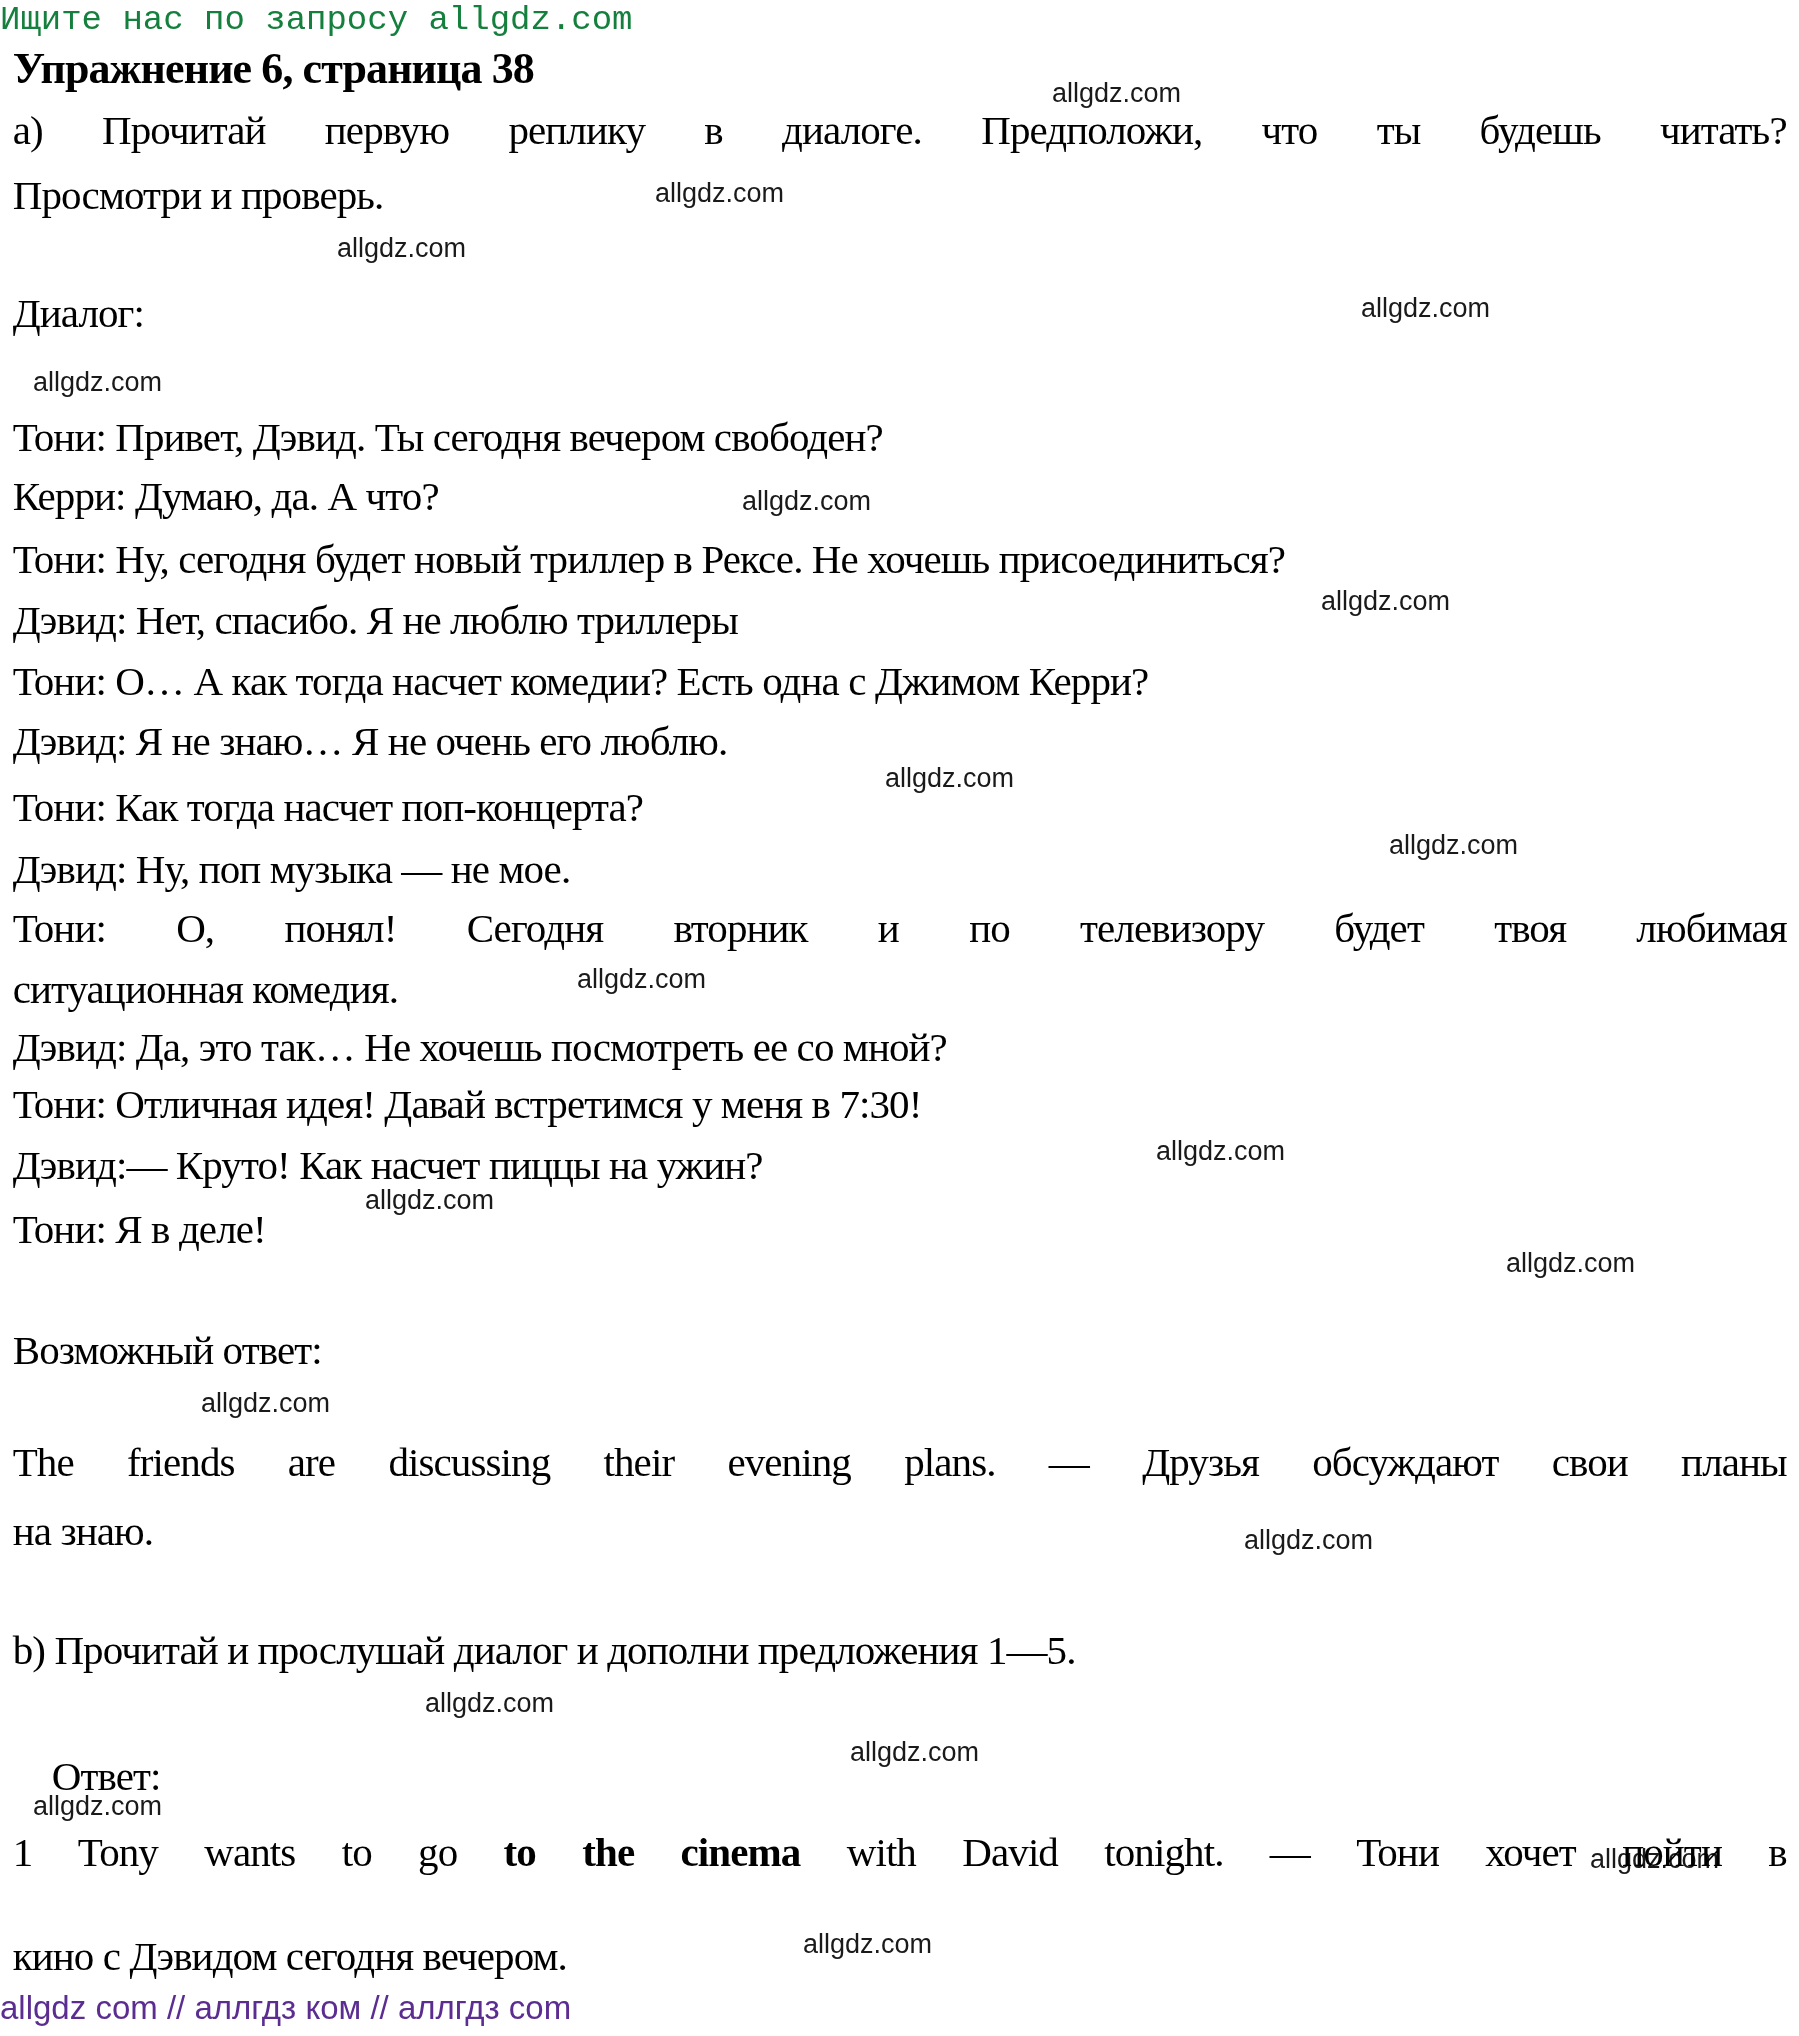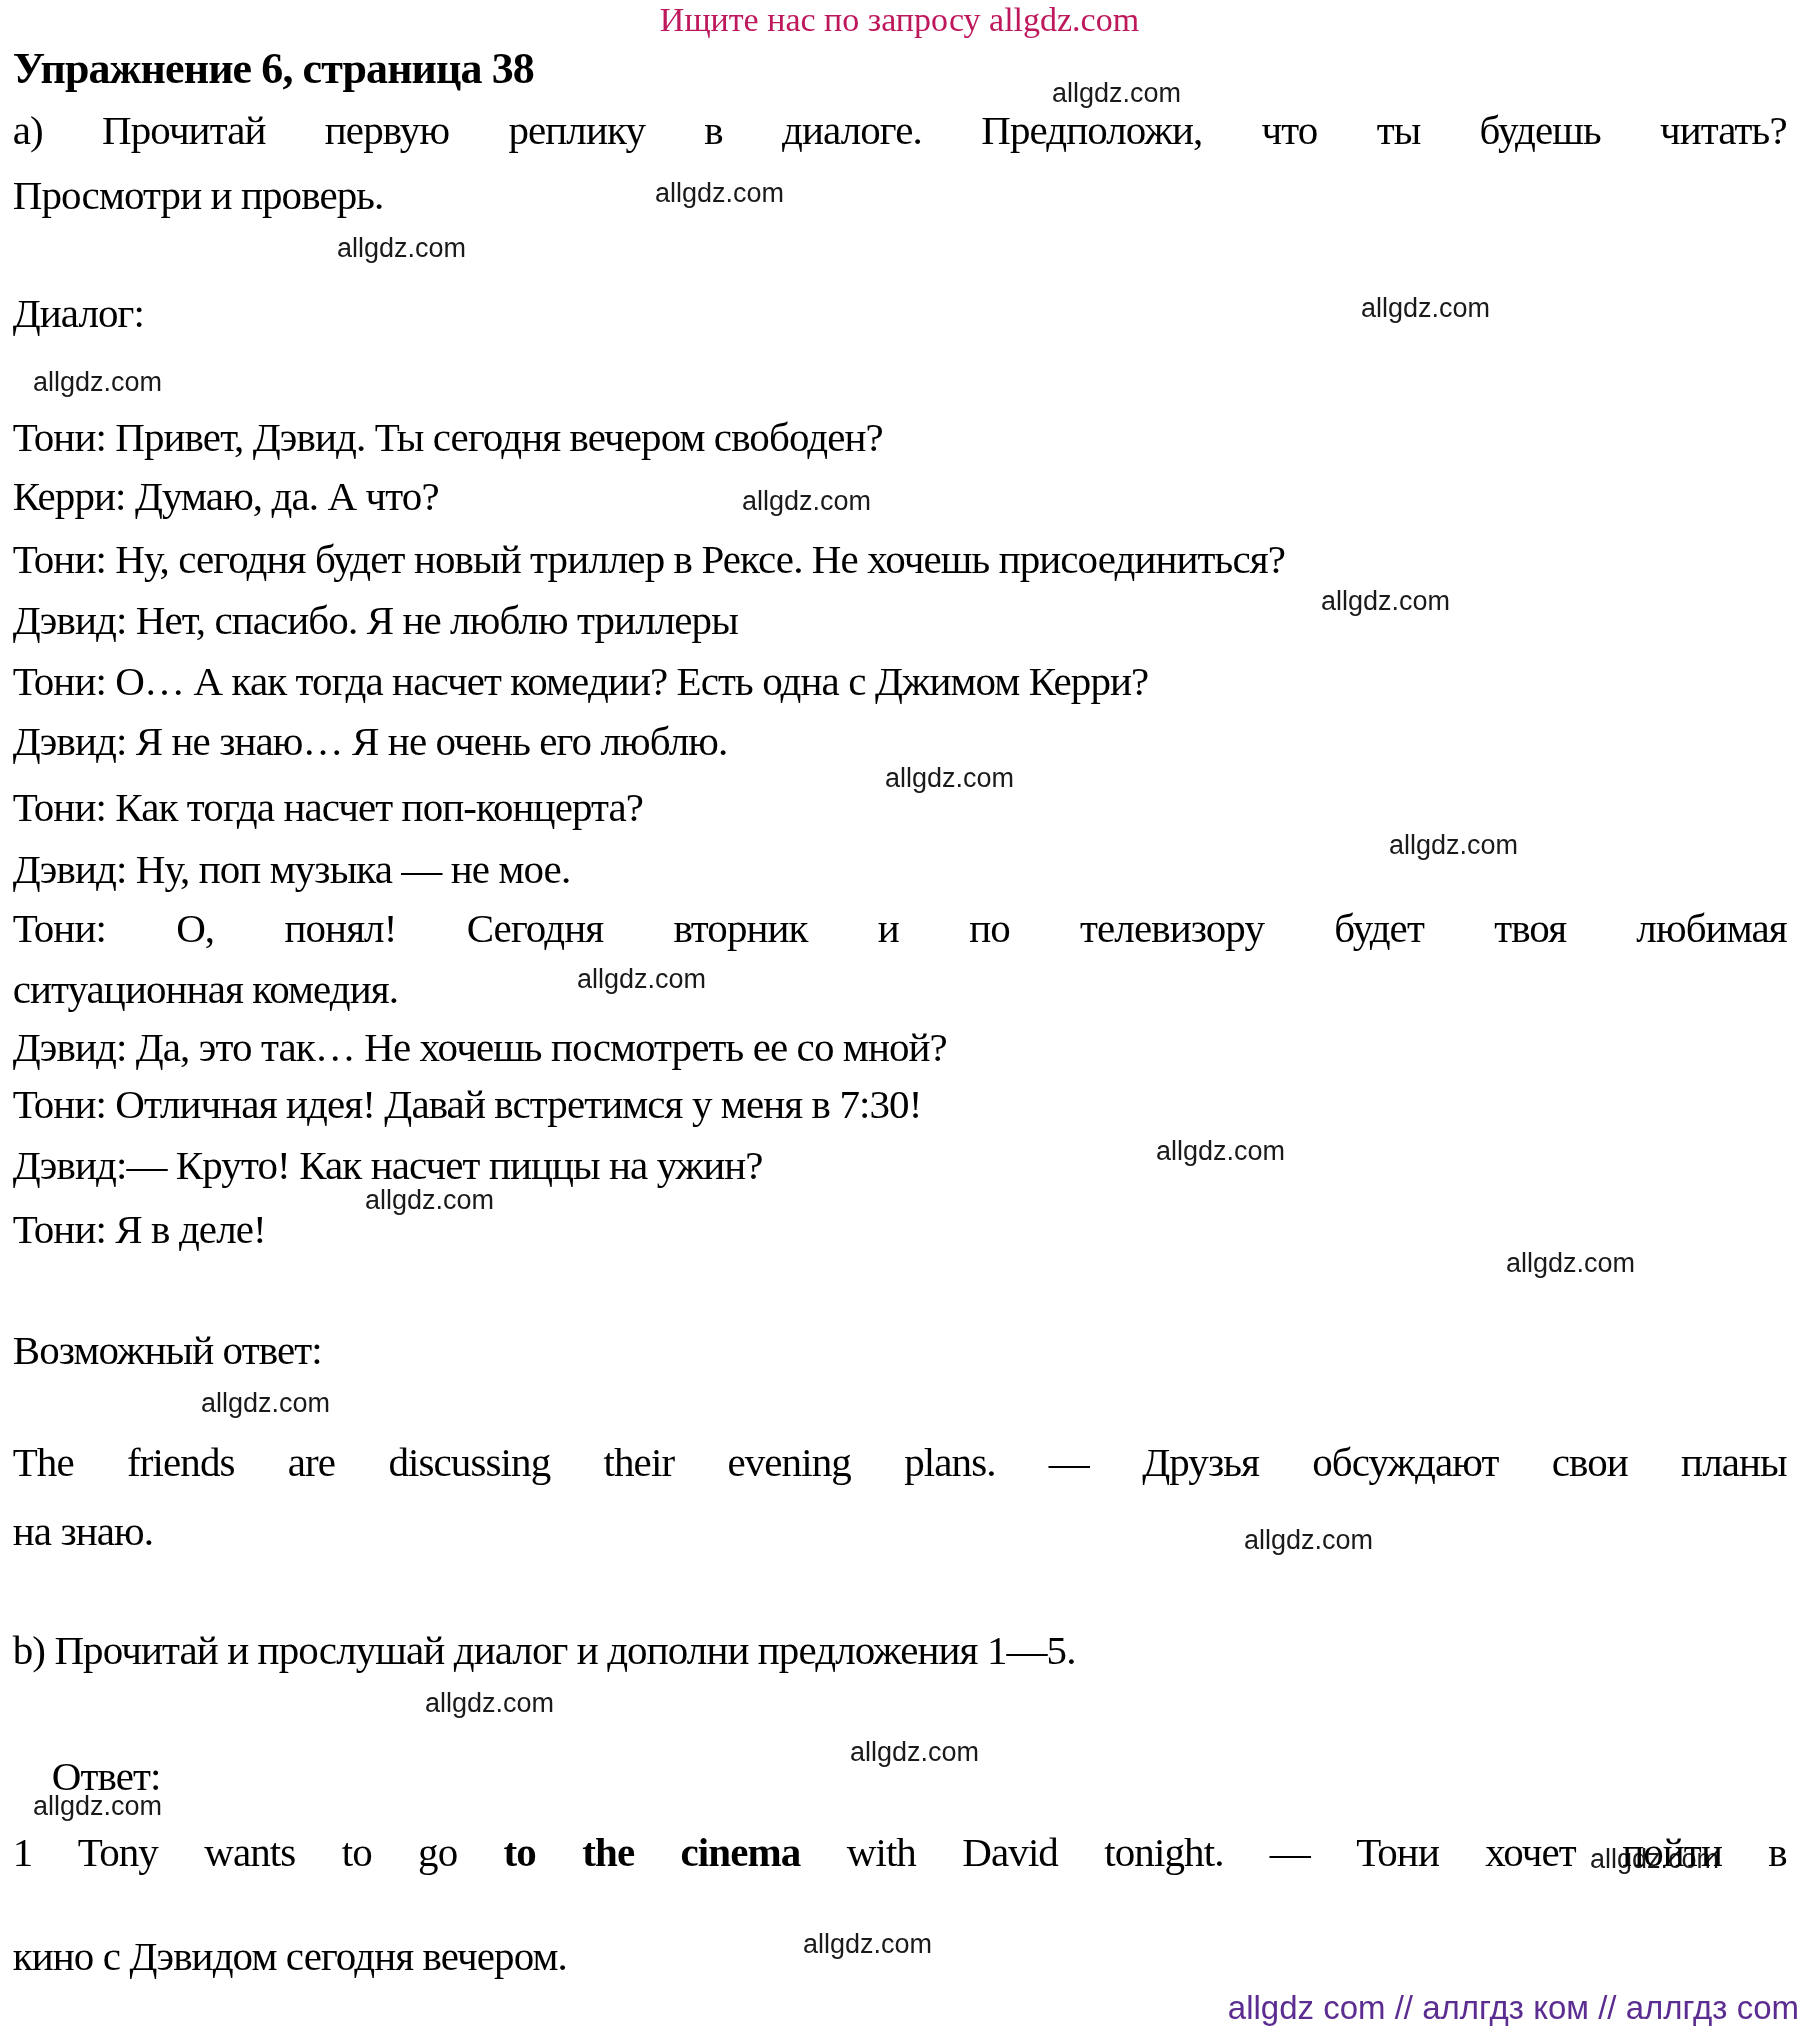--- a/index.html
+++ b/index.html
@@ -8,24 +8,23 @@
     width:1799px;
     height:2036px;
     background:#ffffff;
     overflow:hidden;
     font-family:"Liberation Serif", serif;
     color:#000000;
   }
   .abs{position:absolute;white-space:nowrap;}
   .banner{
     left:0; top:2; width:100%;
-    text-align:center;
-    font-family:Liberation Serif, serif;
+    font-family:Liberation Mono, monospace;
     font-size:34px; line-height:1.2;
-    color:#be185d;
+    color:#15803d;
   }
   .title{
     left:12.7px; top:43px;
     font-size:44px; font-weight:bold;
     letter-spacing:-0.9px;
   }
   .body-line{
     left:12.7px;
     font-size:41px; line-height:1.3;
     letter-spacing:-0.9px;
@@ -36,21 +35,21 @@
     text-align:justify;
     text-align-last:justify;
   }
   .wm{
     font-family:"Liberation Sans", sans-serif;
     font-size:27px; line-height:1.15;
     color:#1a1a1a;
   }
   .footer{
     left:0; top:1988px; width:100%;
-    text-align:right;
+    text-align:left;
     font-family:"Liberation Sans", sans-serif;
     font-size:33px; line-height:1.2;
     color:#5c2d91;
   }
   .b{font-weight:bold;}
 </style>
 </head>
 <body>
 
 <div class="page">

